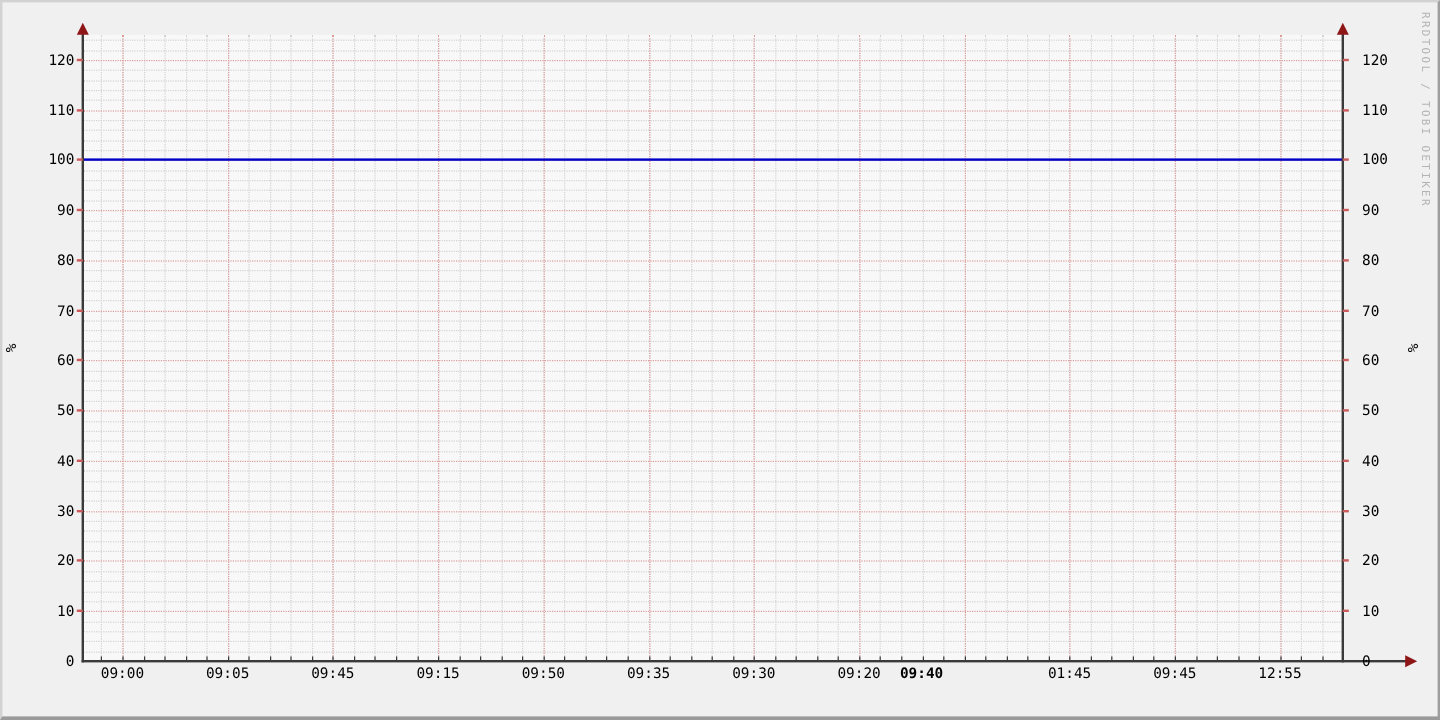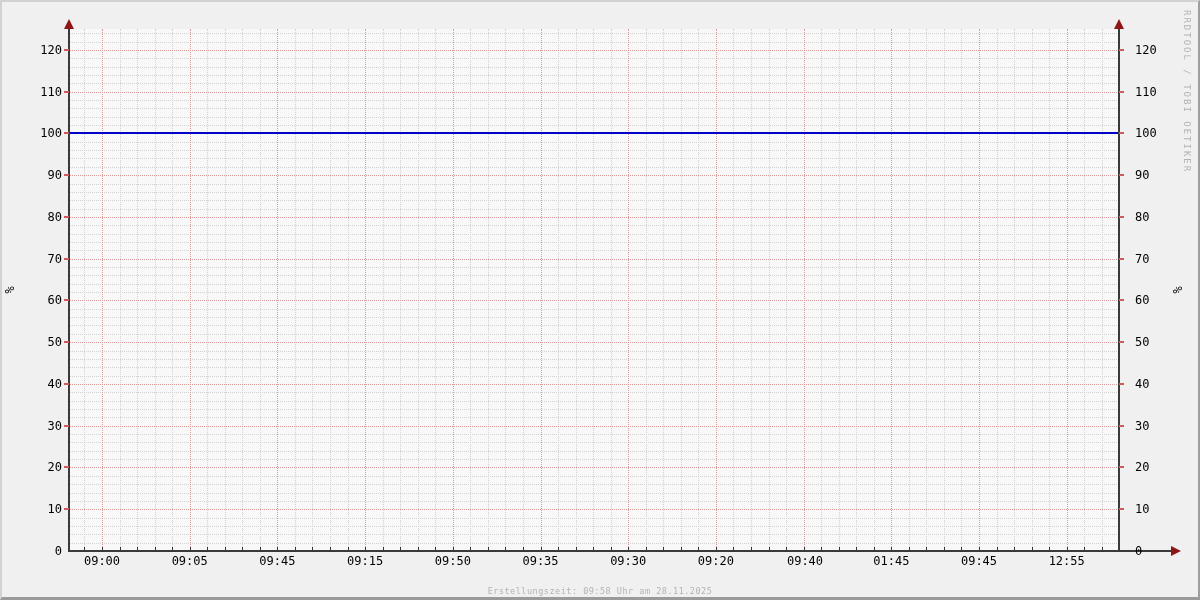--- a/index.html
+++ b/index.html
@@ -328,26 +328,25 @@
       <div class="y-tick-label y-left" style="left: 18px; top: 40.88px;">120</div>
       <div class="y-tick-label y-right" style="left: 1133px; top: 40.88px;">120</div>
       <div class="x-tick-label" style="left: 70px; top: 553px;">09:00</div>
       <div class="x-tick-label" style="left: 157.7px; top: 553px;">09:05</div>
       <div class="x-tick-label" style="left: 245.4px; top: 553px;">09:45</div>
       <div class="x-tick-label" style="left: 333.1px; top: 553px;">09:15</div>
       <div class="x-tick-label" style="left: 420.8px; top: 553px;">09:50</div>
       <div class="x-tick-label" style="left: 508.5px; top: 553px;">09:35</div>
       <div class="x-tick-label" style="left: 596.2px; top: 553px;">09:30</div>
       <div class="x-tick-label" style="left: 683.9px; top: 553px;">09:20</div>
-      <div class="x-tick-label" style="left: 773px; top: 553px;">09:40</div>
+      <div class="x-tick-label" style="left: 736px; top: 553px; font-weight: bold;">09:40</div>
       <div class="x-tick-label" style="left: 859.3px; top: 553px;">01:45</div>
       <div class="x-tick-label" style="left: 947px; top: 553px;">09:45</div>
       <div class="x-tick-label" style="left: 1034.7px; top: 553px;">12:55</div>
     </div>
 
   <div class="y-axis-unit" style="left:4px; top:281px;">%</div>
   <div class="y-axis-unit" style="left:1172px; top:281px;">%</div>
 
   <div class="signature">RRDTOOL / TOBI OETIKER</div>
 
 
-  <div class="footer-note">Erstellungszeit: 09:58 Uhr am 28.11.2025</div>
 </div>
 
 </body></html>

